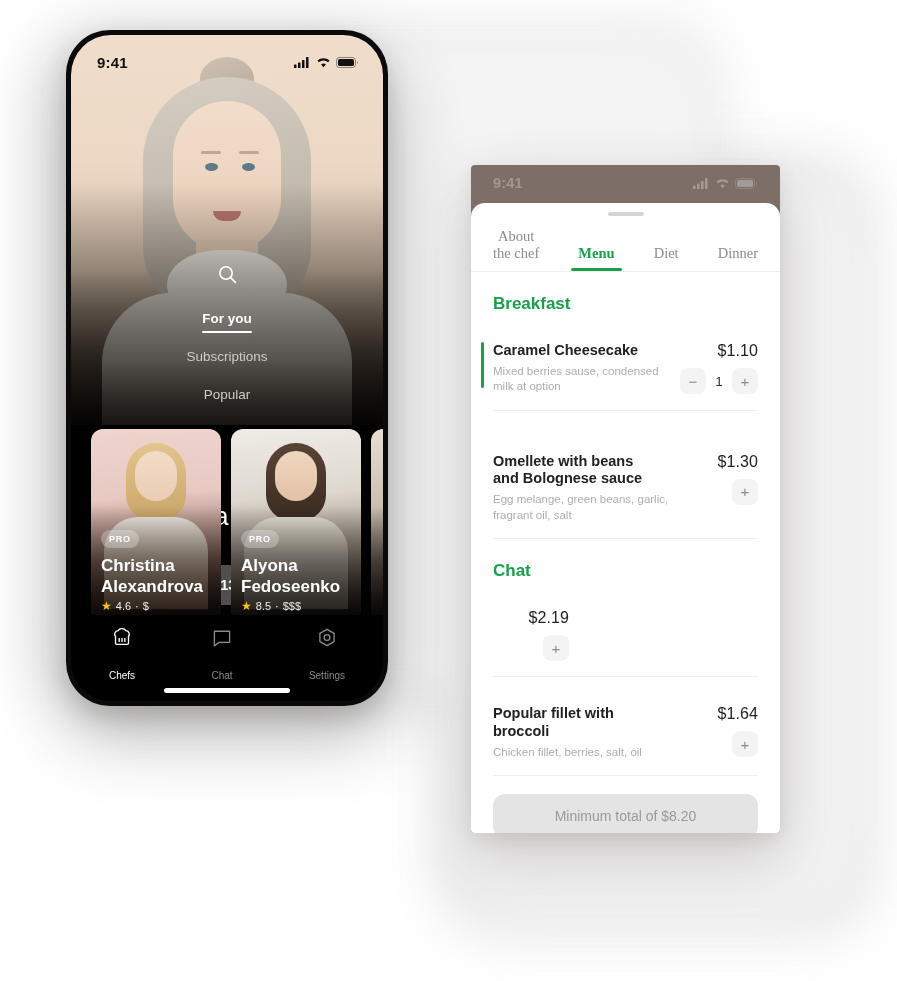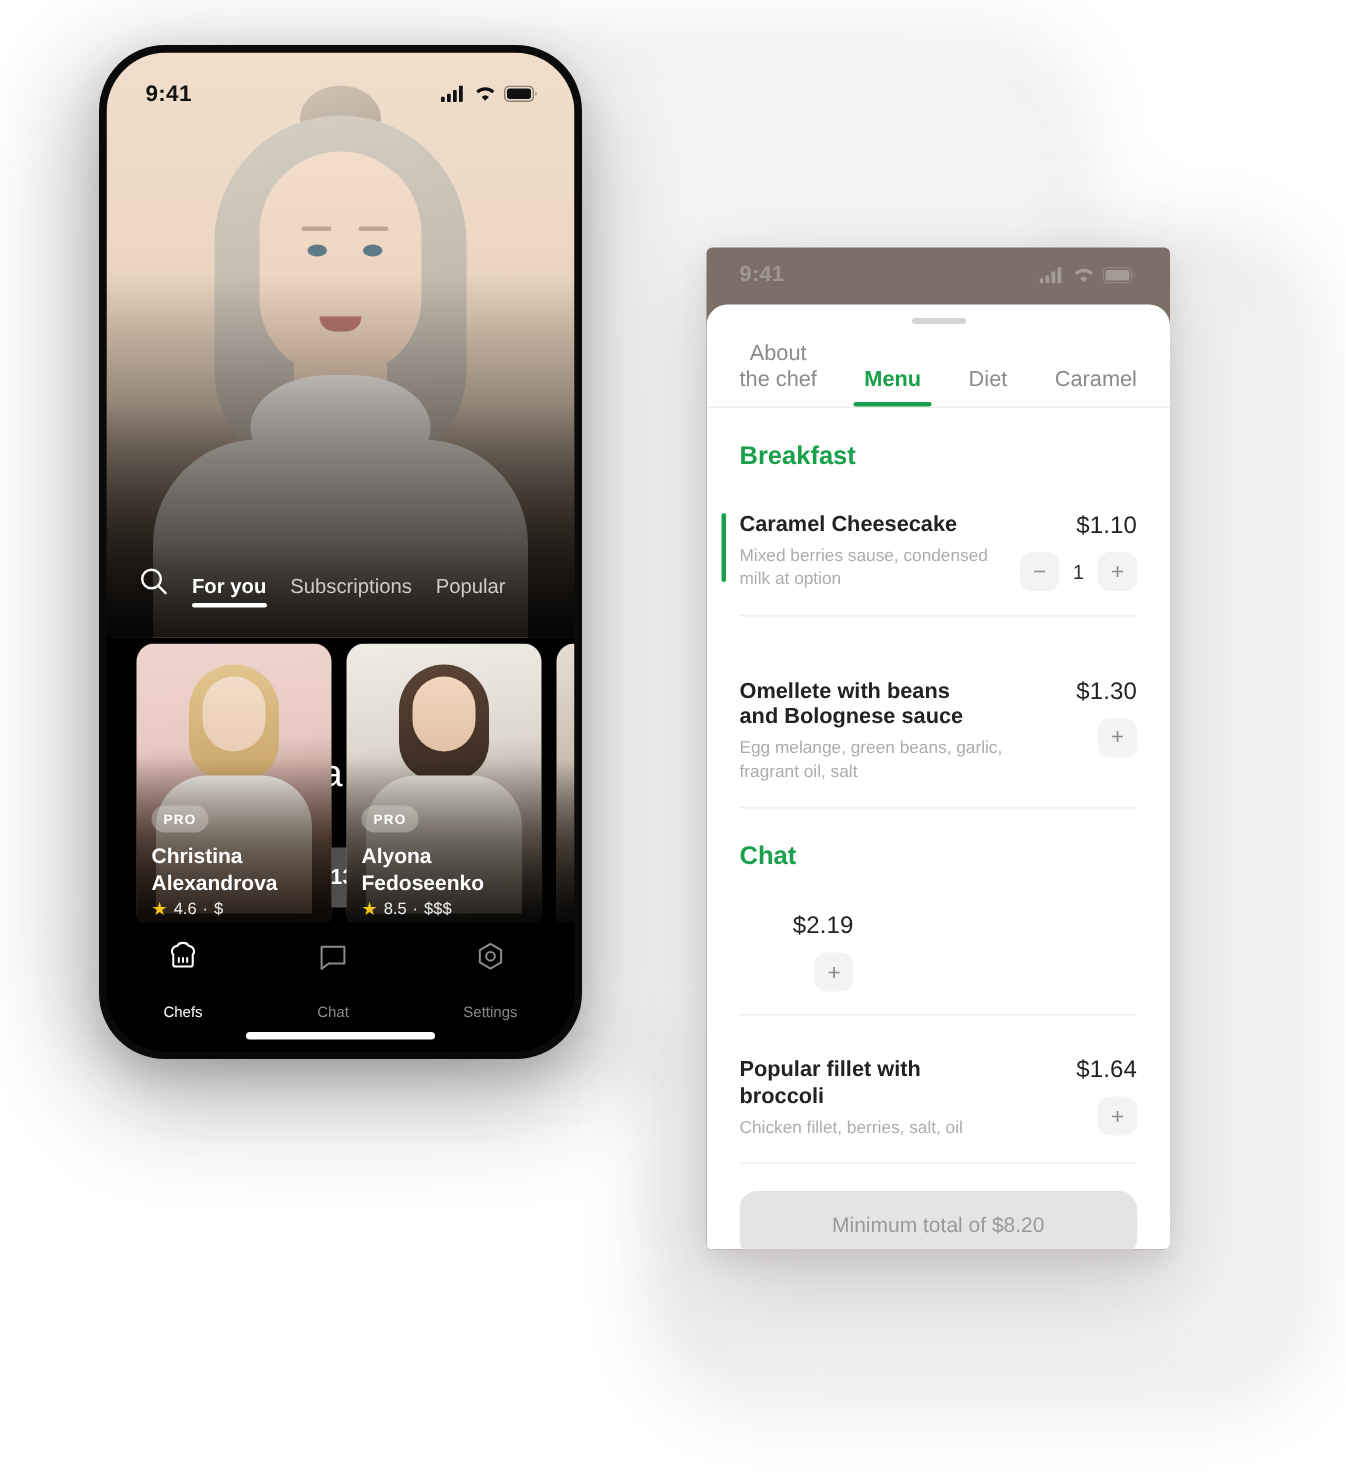--- a/index.html
+++ b/index.html
@@ -61,20 +61,21 @@
   .grabber {
     width:36px; height:4px; border-radius:2px; background:#d4d4d4;
     margin:9px auto 0 auto;
   }
   
   #p2-tabs {
     display:flex; align-items:flex-end; justify-content:space-between;
     padding:6px 22px 0 22px;
     border-bottom:1px solid #ededed;
     height:56px;
+    font-family:Liberation Serif, serif;
   }
   .p2tab {
     font-size:14.5px; color:#8b8b8b; line-height:1.18;
     padding-bottom:9px; text-align:center; position:relative;
     white-space:pre-line; cursor:pointer;
   }
   .p2tab.active { color:#18a04a; font-weight:700; }
   .p2tab.active::after {
     content:""; position:absolute; left:-7px; right:-7px; bottom:0;
     height:3px; background:#18a04a; border-radius:2px;
@@ -203,21 +204,21 @@
   #p1-cta {
     margin-top:13px; display:inline-flex; align-items:center; justify-content:center;
     height:40px; padding:0 28px; border-radius:22px;
     background:rgba(236,233,229,.34);
     color:#fff; font-size:14.5px; font-weight:700; border:none; cursor:pointer;
     font-family:"Liberation Sans", sans-serif;
   }
   
   #p1-tabs {
     position:absolute; left:0; right:0; bottom:292px; z-index:7;
-    display:flex; align-items:center; gap:16px; padding:0 22px;
+    display:flex; align-items:center; gap:16px; padding:0 22px;flex-direction:column;
   }
   .p1tab { color:#cfcac4; font-size:13.5px; padding-bottom:7px; position:relative; cursor:pointer; }
   .p1tab.active { color:#fff; font-weight:700; }
   .p1tab.active::after {
     content:""; position:absolute; left:0; right:0; bottom:0; height:2.5px;
     background:#fff; border-radius:2px;
   }
   
   #p1-cards {
     position:absolute; left:0; right:0; top:394px; height:196px; z-index:6;
@@ -232,21 +233,21 @@
   .cc3 { background:linear-gradient(175deg,#e7ddd2 0%,#cbbfb1 40%,#6e6055 75%,#161210 100%); width:28px; }
   .cc-person { position:absolute; left:50%; top:22px; transform:translateX(-50%); }
   .cc-head { width:42px; height:50px; border-radius:22px; margin:0 auto; }
   .cc-hair { position:absolute; left:50%; top:-8px; transform:translateX(-50%);
     width:60px; height:78px; border-radius:30px 30px 26px 26px; z-index:-1; }
   .cc-torso { position:absolute; left:50%; top:66px; transform:translateX(-50%);
     width:104px; height:92px; border-radius:34px 34px 0 0; }
   .cc-scrim { position:absolute; inset:0;
     background:linear-gradient(rgba(0,0,0,0) 40%, rgba(0,0,0,.45) 68%, rgba(0,0,0,.80) 100%); }
   .cc-body { position:absolute; left:10px; right:8px; bottom:9px; }
-  .cc-name { color:#fff; font-size:14px; font-weight:700; line-height:1.25;
+  .cc-name { color:#fff; font-size:17px; font-weight:700; line-height:1.25;
     margin-top:7px; white-space:pre-line; }
   .cc-meta { color:#ececec; font-size:11px; margin-top:3px; display:flex; align-items:center; gap:4px; }
   .cc-pro { padding:4px 8px; border-radius:11px; background:rgba(240,238,235,.32);
     color:#fff; font-size:9px; letter-spacing:.8px; font-weight:600; display:inline-block; }
   
   #p1-nav {
     position:absolute; left:0; right:0; bottom:0; height:86px; background:#000; z-index:8;
     display:flex; align-items:flex-start; justify-content:space-around; padding-top:12px;
   }
   .navitem { display:flex; flex-direction:column; align-items:center; gap:5px; cursor:pointer; }
@@ -292,21 +293,21 @@
     </div>
 
     <div class="sheet">
       <div class="grabber"></div>
 
       <div id="p2-tabs">
         <div class="p2tab">About
 the chef</div>
         <div class="p2tab active">Menu</div>
         <div class="p2tab">Diet</div>
-        <div class="p2tab">Caramel</div>
+        <div class="p2tab">Dinner</div>
       </div>
 
       <div id="p2-menu">
 
         <div class="sec-title">Breakfast</div>
 
         <div class="dish sel">
           <div class="dish-row">
             <div class="dish-left">
               <div class="dish-name">Caramel Cheesecake</div>

